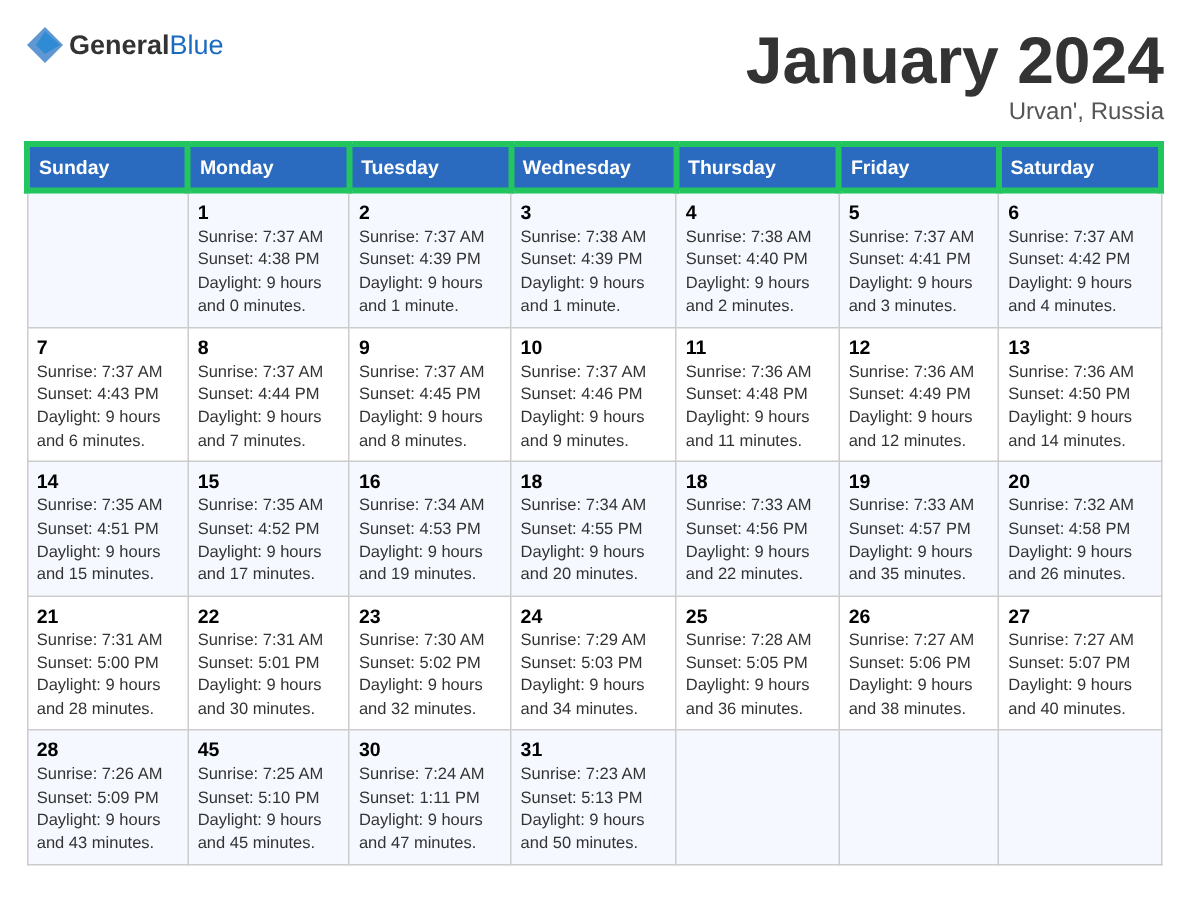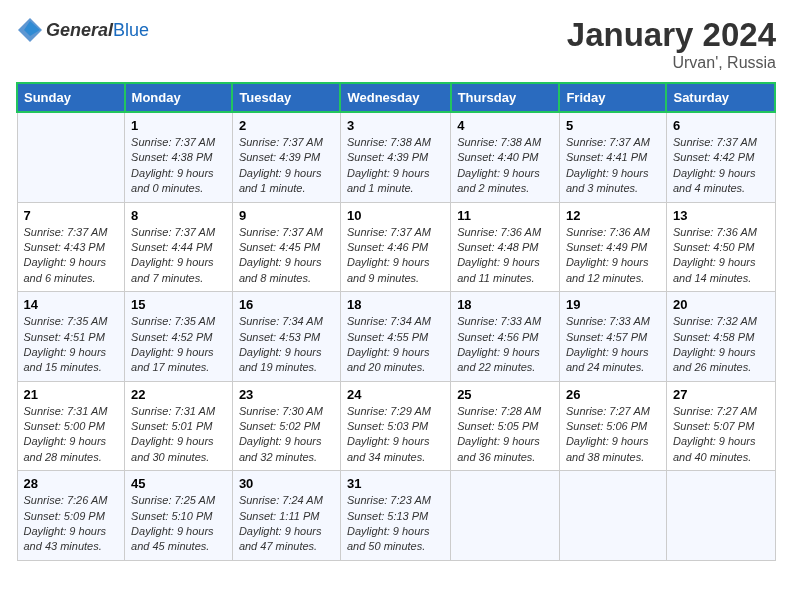--- a/index.html
+++ b/index.html
@@ -22,41 +22,41 @@
     }
     .logo-icon {
       width: 28px;
       height: 28px;
       margin-right: 2px;
     }
     .title-block {
       text-align: right;
     }
     .month-title {
-      font-size: 33px;
+      font-size: 44px;
       font-weight: bold;
       color: #333;
     }
     .location-title {
       font-size: 16px;
       color: #555;
     }
     table {
       width: 100%;
       border-collapse: collapse;
       font-size: 11px;
     }
     thead tr th {
       background-color: #2a6bbf;
       color: #fff;
       text-align: left;
       padding: 6px 6px;
       font-size: 13px;
       font-weight: bold;
-      border: 2px solid #22c55e;
+      border: 4px solid #22c55e;
     }
     tbody tr td {
       vertical-align: top;
       padding: 5px 6px;
       border: 1px solid #ccc;
       min-height: 70px;
       height: 70px;
       width: 113px;
     }
     tbody tr:nth-child(odd) {
@@ -67,37 +67,36 @@
     }
     .day-number {
       font-weight: bold;
       font-size: 13px;
       display: block;
       margin-bottom: 2px;
     }
     .day-info {
       color: #333;
       line-height: 1.4;
-      font-style: italic;
     }
     .empty-cell {
       background-color: #f5f8ff;
     }
   </style>
 </head>
 <body>
 
 <div class="header">
   <div class="logo">
     <svg class="logo-icon" viewBox="0 0 28 28">
       <polygon points="14,2 26,14 14,26 2,14" fill="#1a6bbf" opacity="0.7"></polygon>
       <polygon points="14,5 24,14 14,20 8,14" fill="#2a8ad4" opacity="0.9"></polygon>
     </svg>
     <div>
-      <span style="font-size:18px;font-weight:bold;color:#333;font-style:italic;">General</span><span style="font-size:18px;font-weight:normal;color:#1a6bbf;">Blue</span>
+      <span style="font-size:18px;font-weight:bold;color:#333;">General</span><span style="font-size:18px;font-weight:normal;color:#1a6bbf;">Blue</span>
     </div>
   </div>
   <div class="title-block">
     <div class="month-title">January 2024</div>
     <div class="location-title">Urvan', Russia</div>
   </div>
 </div>
 
 <table>
   <thead>
@@ -185,21 +184,21 @@
         <td>
           <span class="day-number">18</span>
           <div class="day-info"><span>Sunrise: 7:34 AM</span><br><span>Sunset: 4:55 PM</span><br><span>Daylight: 9 hours</span><br><span>and 20 minutes.</span></div>
         </td>
         <td>
           <span class="day-number">18</span>
           <div class="day-info"><span>Sunrise: 7:33 AM</span><br><span>Sunset: 4:56 PM</span><br><span>Daylight: 9 hours</span><br><span>and 22 minutes.</span></div>
         </td>
         <td>
           <span class="day-number">19</span>
-          <div class="day-info"><span>Sunrise: 7:33 AM</span><br><span>Sunset: 4:57 PM</span><br><span>Daylight: 9 hours</span><br><span>and 24 minutes.</span></div>
+          <div class="day-info"><span>Sunrise: 7:33 AM</span><br><span>Sunset: 4:57 PM</span><br><span>Daylight: 9 hours</span><br><span>and 35 minutes.</span></div>
         </td>
         <td>
           <span class="day-number">20</span>
           <div class="day-info"><span>Sunrise: 7:32 AM</span><br><span>Sunset: 4:58 PM</span><br><span>Daylight: 9 hours</span><br><span>and 26 minutes.</span></div>
         </td>
       </tr>
       <tr>
         <td>
           <span class="day-number">21</span>
           <div class="day-info"><span>Sunrise: 7:31 AM</span><br><span>Sunset: 5:00 PM</span><br><span>Daylight: 9 hours</span><br><span>and 28 minutes.</span></div>

